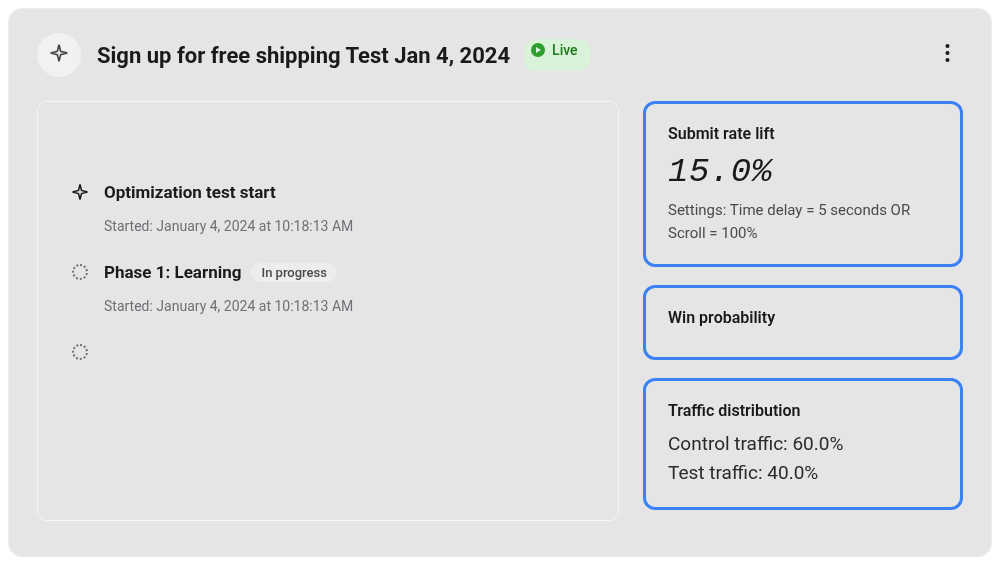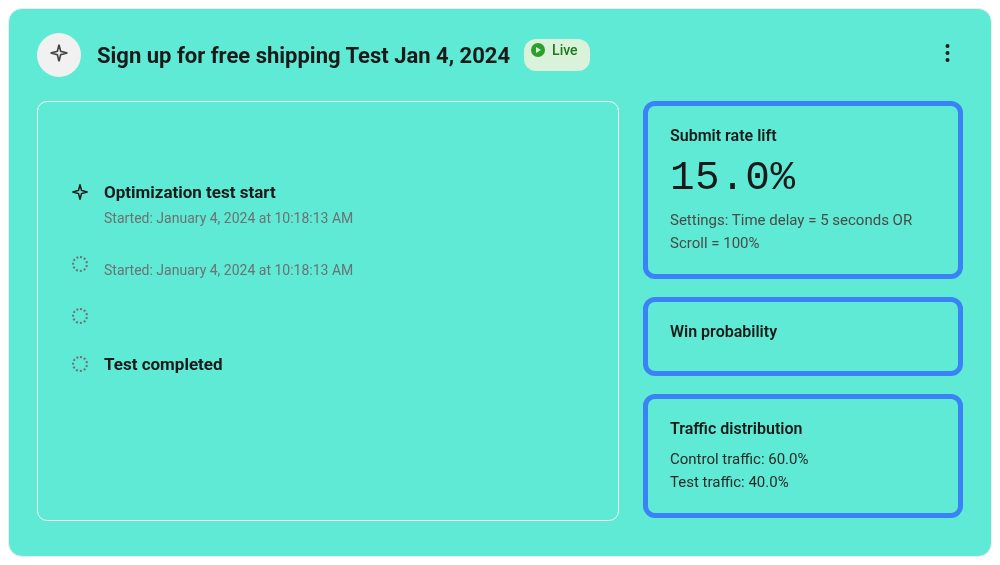--- a/index.html
+++ b/index.html
@@ -11,21 +11,21 @@
     height: 565px;
     overflow: hidden;
   }
   .page {
     border: 1px solid #ececec;
     border-radius: 14px;
     margin: 8px;
     height: 549px;
     padding: 0;
     position: relative;
-    background: #5eead4;
+    background: #e5e5e5;
   }
   .header {
     display: flex;
     align-items: center;
     padding: 24px 28px 24px 28px;
   }
   .header-icon-wrap {
     width: 44px;
     height: 44px;
     border-radius: 50%;
@@ -119,62 +119,63 @@
     font-size: 17px;
     font-weight: 700;
     color: #1a1a1a;
     display: flex;
     align-items: center;
     gap: 10px;
   }
   .tl-sub {
     font-size: 14px;
     color: #6d7175;
-    margin-top: 8px;
+    margin-top: 16px;
   }
   .progress-badge {
     background: #ededed;
     color: #4a4a4a;
     font-size: 13px;
     font-weight: 500;
     padding: 2px 10px;
     border-radius: 10px;
   }
   .sidebar {
     width: 320px;
     display: flex;
     flex-direction: column;
     gap: 18px;
   }
   .stat-card {
-    border: 5px solid #3b82f6;
+    border: 3px solid #3b82f6;
     border-radius: 12px;
     padding: 20px 22px;
   }
   .stat-label {
     font-size: 16px;
     font-weight: 600;
     color: #1a1a1a;
     margin-bottom: 10px;
   }
   .stat-value {
     font-family: "Courier New", Courier, monospace;
-    font-size: 41px;
+    font-size: 34px;
     font-weight: 500;
     letter-spacing: 0.5px;
     color: #1a1a1a;
     margin-bottom: 8px;
+    font-style: italic;
   }
   .stat-sub {
     font-size: 15px;
     color: #4a4a4a;
     line-height: 1.5;
   }
   .traffic-line {
-    font-size: 15px;
+    font-size: 19px;
     color: #2a2a2a;
     line-height: 1.5;
   }
   
   .dotted-circle {
     width: 16px;
     height: 16px;
     border: 2px dotted #6d7175;
     border-radius: 50%;
   }
@@ -234,44 +235,37 @@
         </div>
 
         <div class="tl-item">
           <div class="tl-icon-col">
             <div class="tl-icon">
               <div class="dotted-circle"></div>
             </div>
             <div class="tl-connector"></div>
           </div>
           <div class="tl-body">
+            <div class="tl-title">
+              <span>Phase 1: Learning</span>
+              <span class="progress-badge">In progress</span>
+            </div>
             <div class="tl-sub">Started: January 4, 2024 at 10:18:13 AM</div>
           </div>
         </div>
 
         <div class="tl-item">
           <div class="tl-icon-col">
             <div class="tl-icon">
               <div class="dotted-circle"></div>
             </div>
             <div class="tl-connector"></div>
           </div>
         </div>
 
-        <div class="tl-item">
-          <div class="tl-icon-col">
-            <div class="tl-icon">
-              <div class="dotted-circle"></div>
-            </div>
-
-          </div>
-          <div class="tl-body">
-            <div class="tl-title">Test completed</div>
-          </div>
-        </div>
 
       </div>
     </div>
 
     <div class="sidebar">
 
       <div class="stat-card">
         <div class="stat-label">Submit rate lift</div>
         <div class="stat-value">15.0%</div>
         <div class="stat-sub">Settings: Time delay = 5 seconds OR Scroll = 100%</div>

